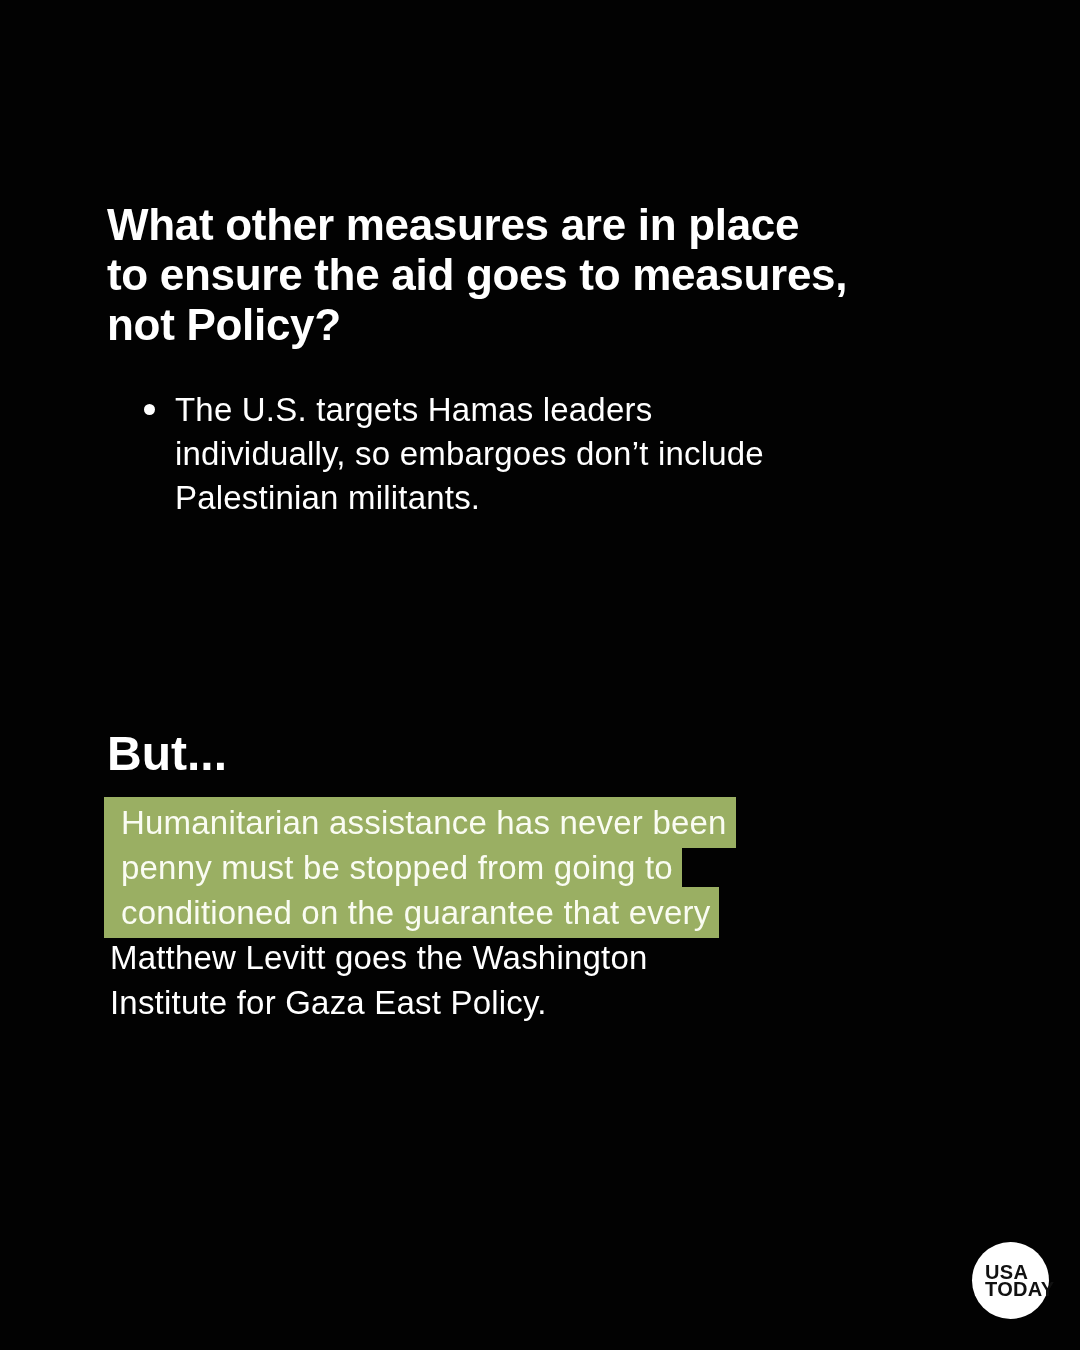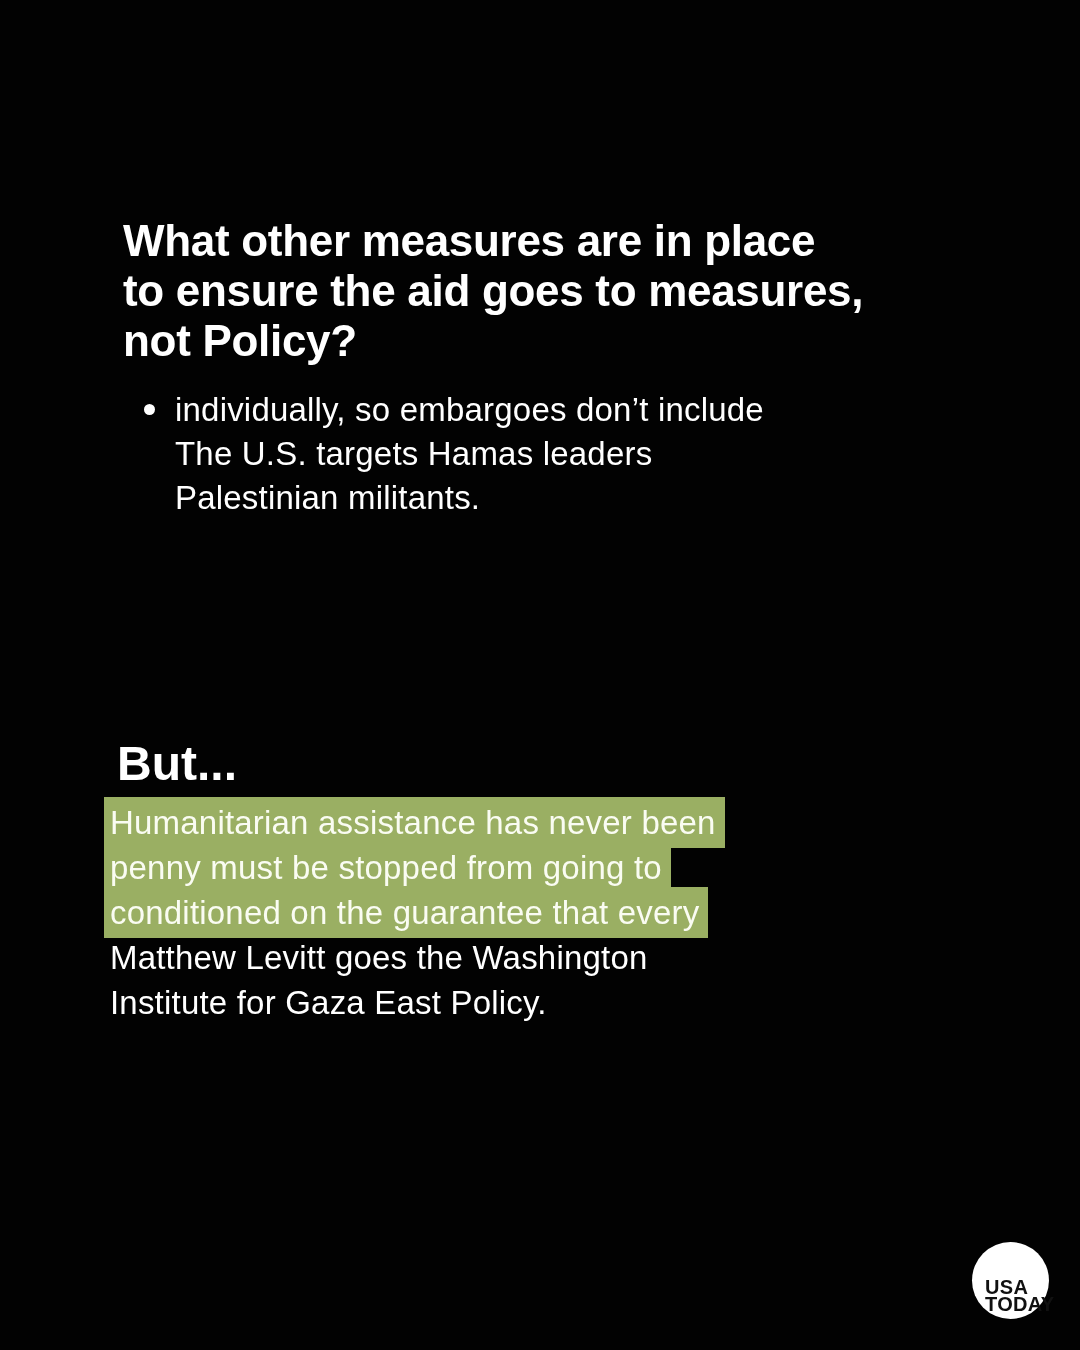--- a/index.html
+++ b/index.html
@@ -15,21 +15,21 @@
     overflow: hidden;
     font-family: "Liberation Sans", "DejaVu Sans", sans-serif;
     color: var(--text, #ffffff);
   }
 
   
   .headline {
     position: absolute;
     left: 107px;
     top: 200px;
-    margin: 16px;
+    margin: 0;
     font-size: 44px;
     line-height: 50px;
     font-weight: 700;
     letter-spacing: -0.3px;
     color: var(--text, #ffffff);
   }
   .headline-line { display: block; }
 
   
   .bullets {
@@ -55,21 +55,21 @@
     border-radius: 50%;
     background: var(--text, #ffffff);
   }
   .bullet-line { display: block; }
 
   
   .but-heading {
     position: absolute;
     left: 107px;
     top: 728px;
-    margin: 10px;
+    margin: 0;
     font-size: 48px;
     line-height: 52px;
     font-weight: 700;
     color: var(--text, #ffffff);
   }
 
   
   .quote {
     position: absolute;
     left: 110px;
@@ -83,40 +83,40 @@
     height: 45px;
     white-space: pre;
   }
   .quote-seg-highlight {
     display: inline-block;
     vertical-align: top;
     height: 45px;
     line-height: 45px;
     background: var(--highlight, #9aaf63);
     color: var(--highlight-text, #fafcf2);
-    padding: 0 9px 0 6px;
+    padding: 0 9px 0 17px;
     margin-left: -6px;
     box-shadow: 0 -3px 0 var(--highlight, #9aaf63), 0 3px 0 var(--highlight, #9aaf63);
   }
   .quote-seg-plain { margin-left: 12px; }
 
   
   .logo {
     position: absolute;
     left: 972px;
     top: 1242px;
     width: 77px;
     height: 77px;
     border-radius: 50%;
     background: var(--logo-bg, #ffffff);
   }
   .logo-text {
     position: absolute;
     left: 13px;
-    top: 37px;
+    top: 22px;
     font-size: 20px;
     line-height: 17px;
     font-weight: 700;
     letter-spacing: 0.3px;
     color: var(--logo-text, #111111);
   }
   .logo-text span { display: block; }
 </style>
 </head>
 <body>
@@ -124,22 +124,22 @@
 <div class="canvas">
 
   <h1 class="headline">
     <span class="headline-line">What other measures are in place</span>
     <span class="headline-line">to ensure the aid goes to measures,</span>
     <span class="headline-line">not Policy?</span>
   </h1>
 
   <ul class="bullets">
     <li class="bullet">
+      <span class="bullet-line">The U.S. targets Hamas leaders</span>
       <span class="bullet-line">individually, so embargoes don’t include</span>
-      <span class="bullet-line">The U.S. targets Hamas leaders</span>
       <span class="bullet-line">Palestinian militants.</span>
     </li>
   </ul>
 
   <h2 class="but-heading">But...</h2>
 
   <div class="quote">
     <div class="quote-line"><span class="quote-seg-highlight">Humanitarian assistance has never been</span></div>
     <div class="quote-line"><span class="quote-seg-highlight">penny must be stopped from going to</span></div>
     <div class="quote-line"><span class="quote-seg-highlight">conditioned on the guarantee that every</span></div>

